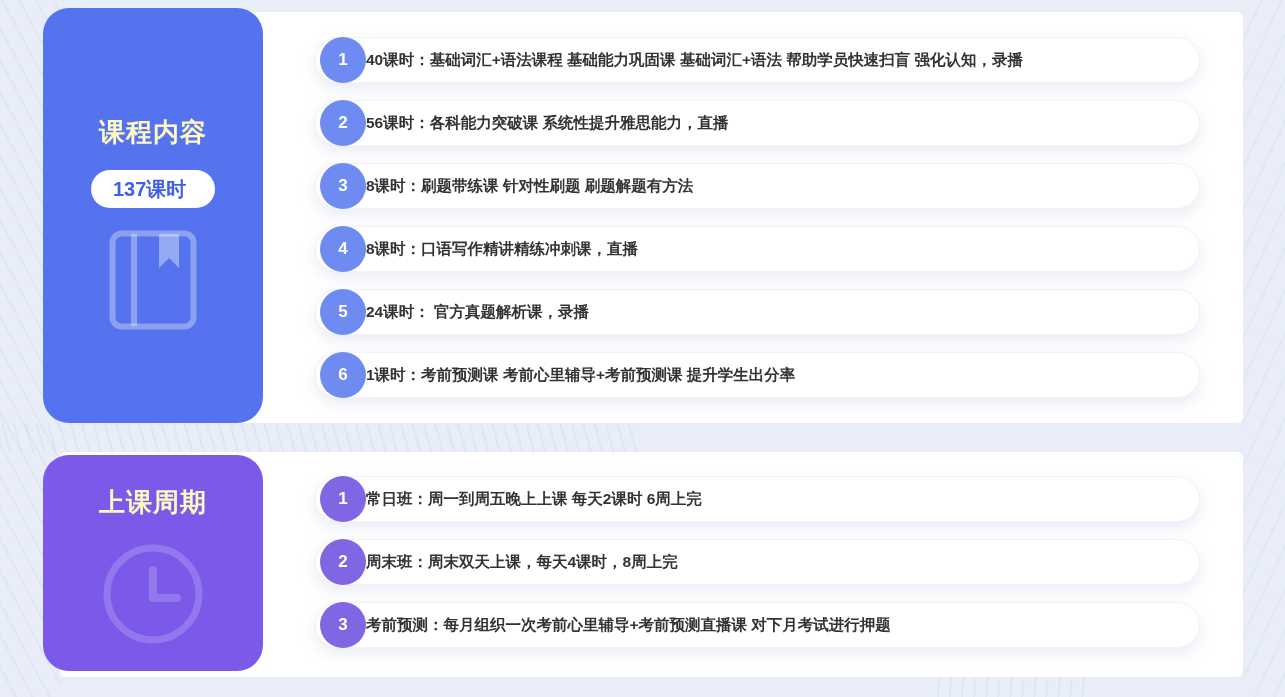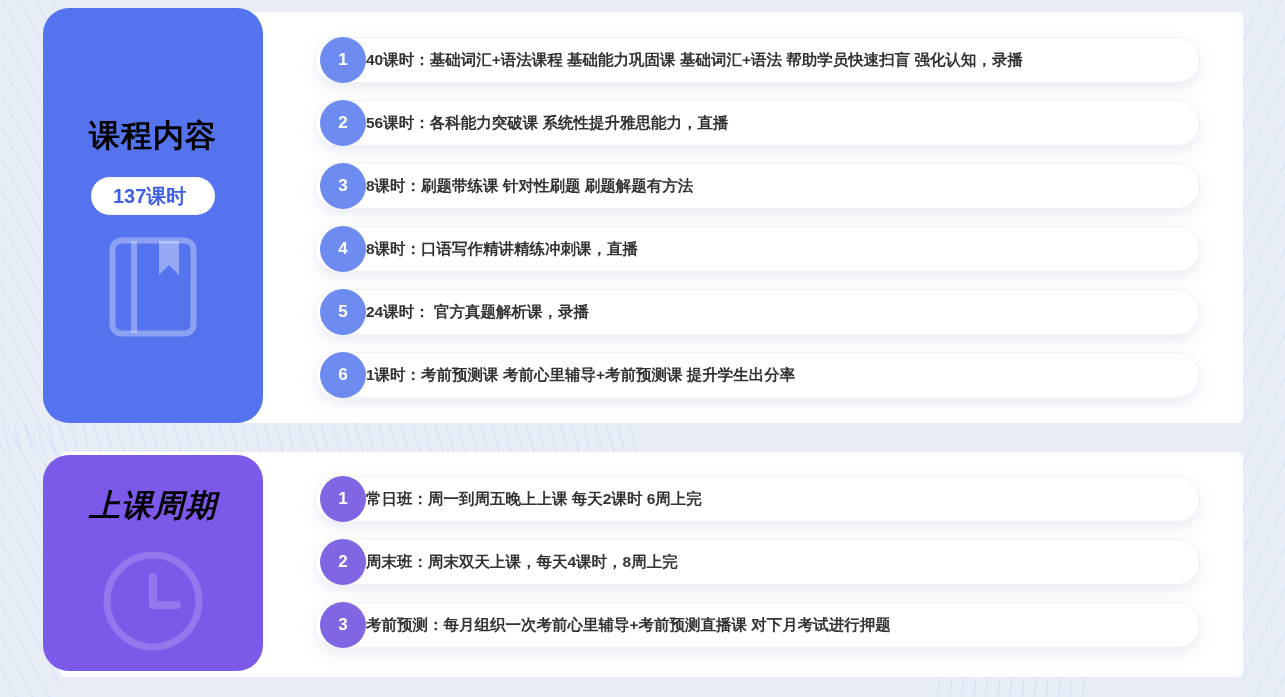--- a/index.html
+++ b/index.html
@@ -36,23 +36,23 @@
   .panel-2 { left:60px; top:452px; width:1183px; height:225px; }
 
   
   .card {
     position:absolute; left:43px; width:220px; border-radius:26px;
     display:flex; flex-direction:column; align-items:center; color:#fff;
   }
   .card-blue   { top:8px;   height:415px; background:#5573ee; }
   .card-purple { top:455px; height:216px; background:#7c59e9; }
 
-  .card-title { font-size:31px; font-weight:bold; letter-spacing:1px; color:#000000; }
+  .card-title { font-size:26px; font-weight:bold; letter-spacing:1px; color:#fef9c3; }
   .card-blue   .card-title { margin-top:107px; }
-  .card-purple .card-title { margin-top:30px;font-style:italic; }
+  .card-purple .card-title { margin-top:30px; }
 
   .count-pill {
     margin-top:20px; height:38px; min-width:124px; padding:0 22px;
     background:#ffffff; border-radius:19px;
     display:flex; align-items:center; justify-content:flex-start;
   }
   .count-pill span { color:#3f5fe8; font-size:20px; font-weight:bold; }
 
   .card-icon { margin-top:22px; }
 

